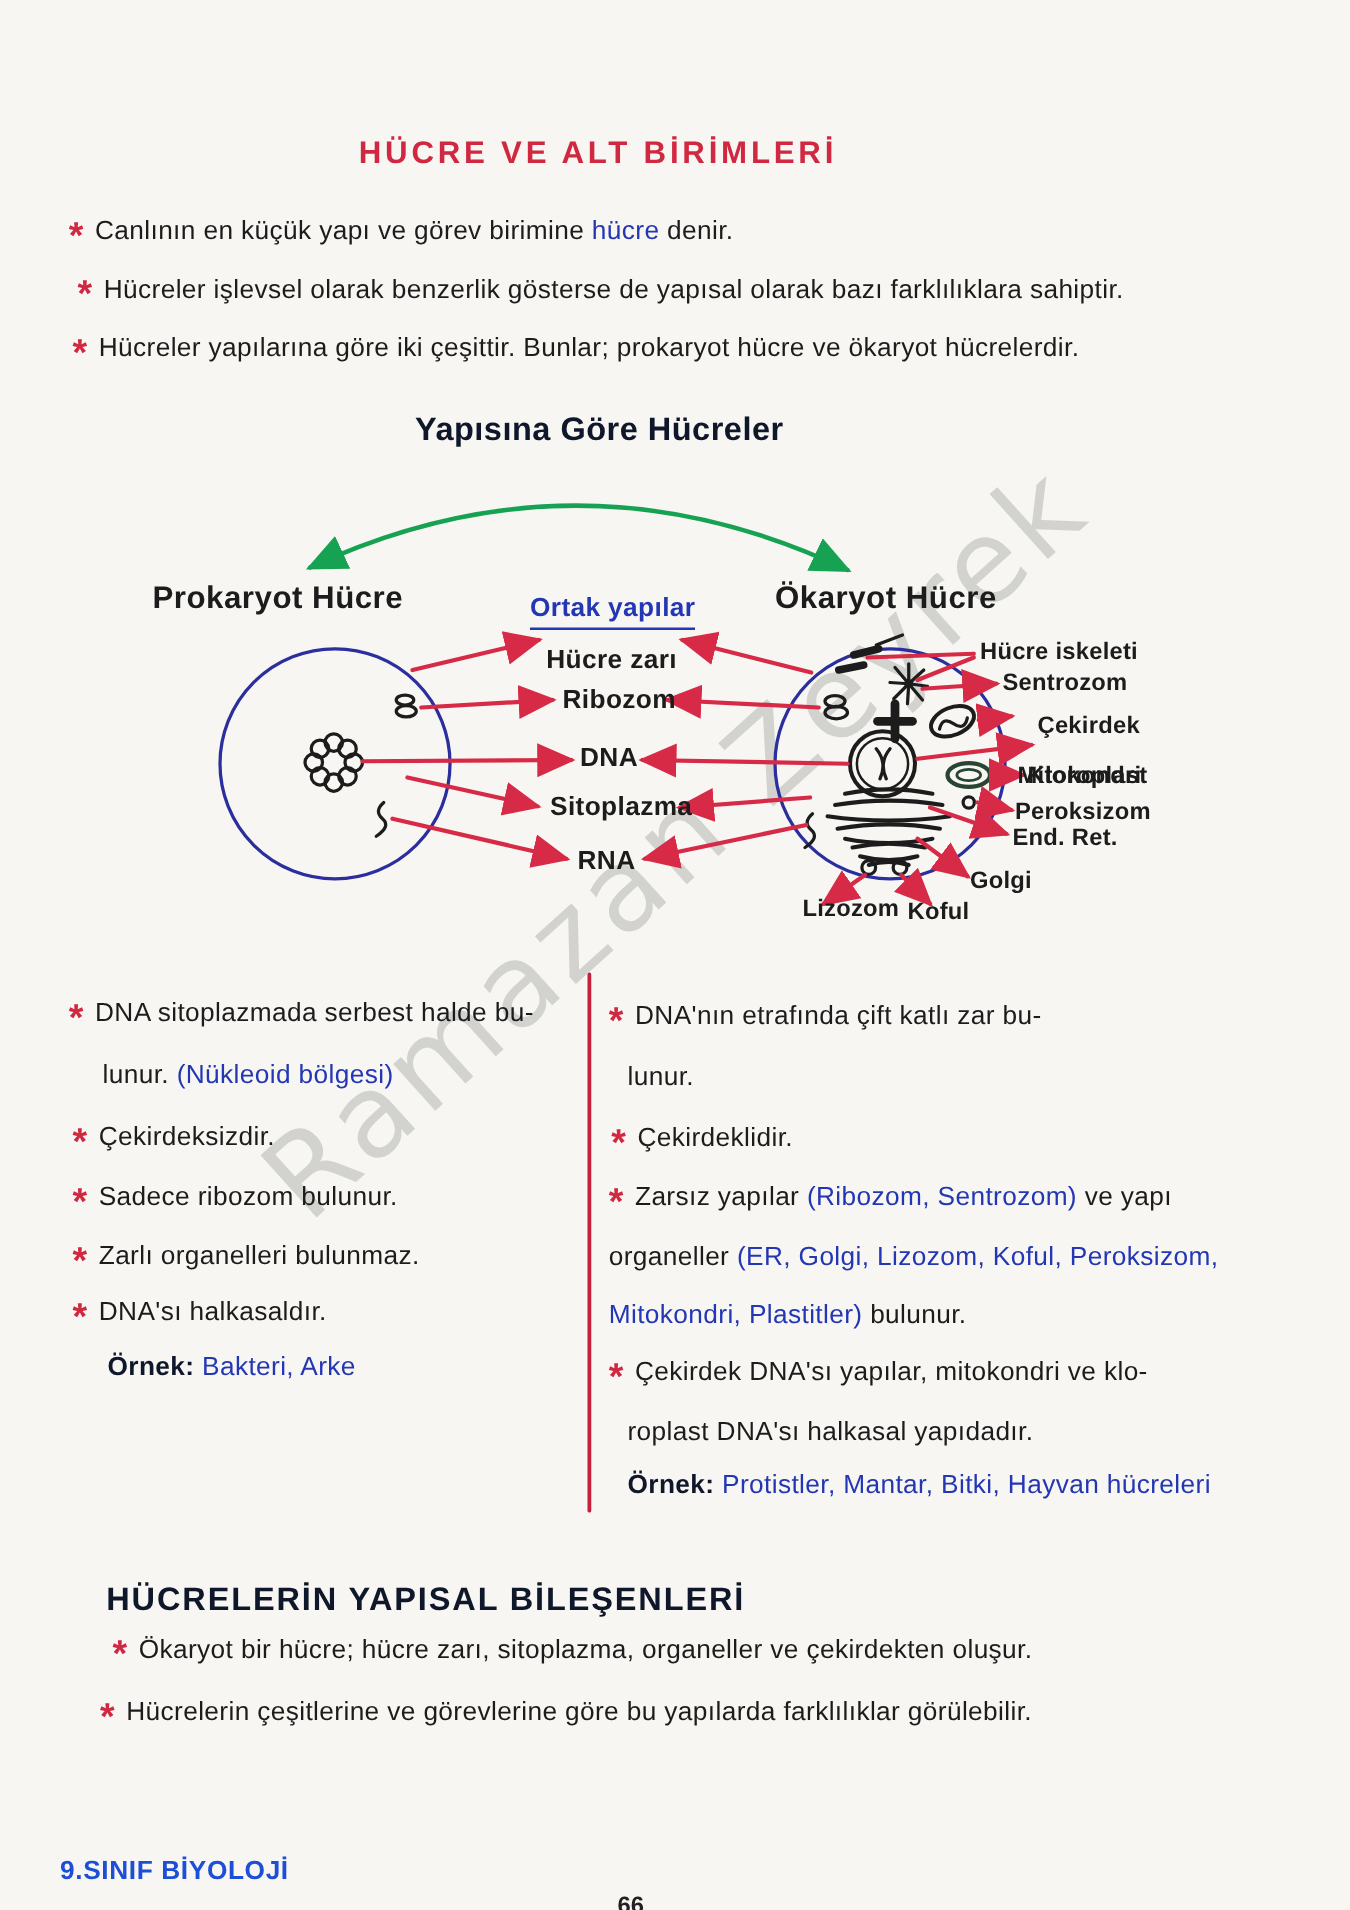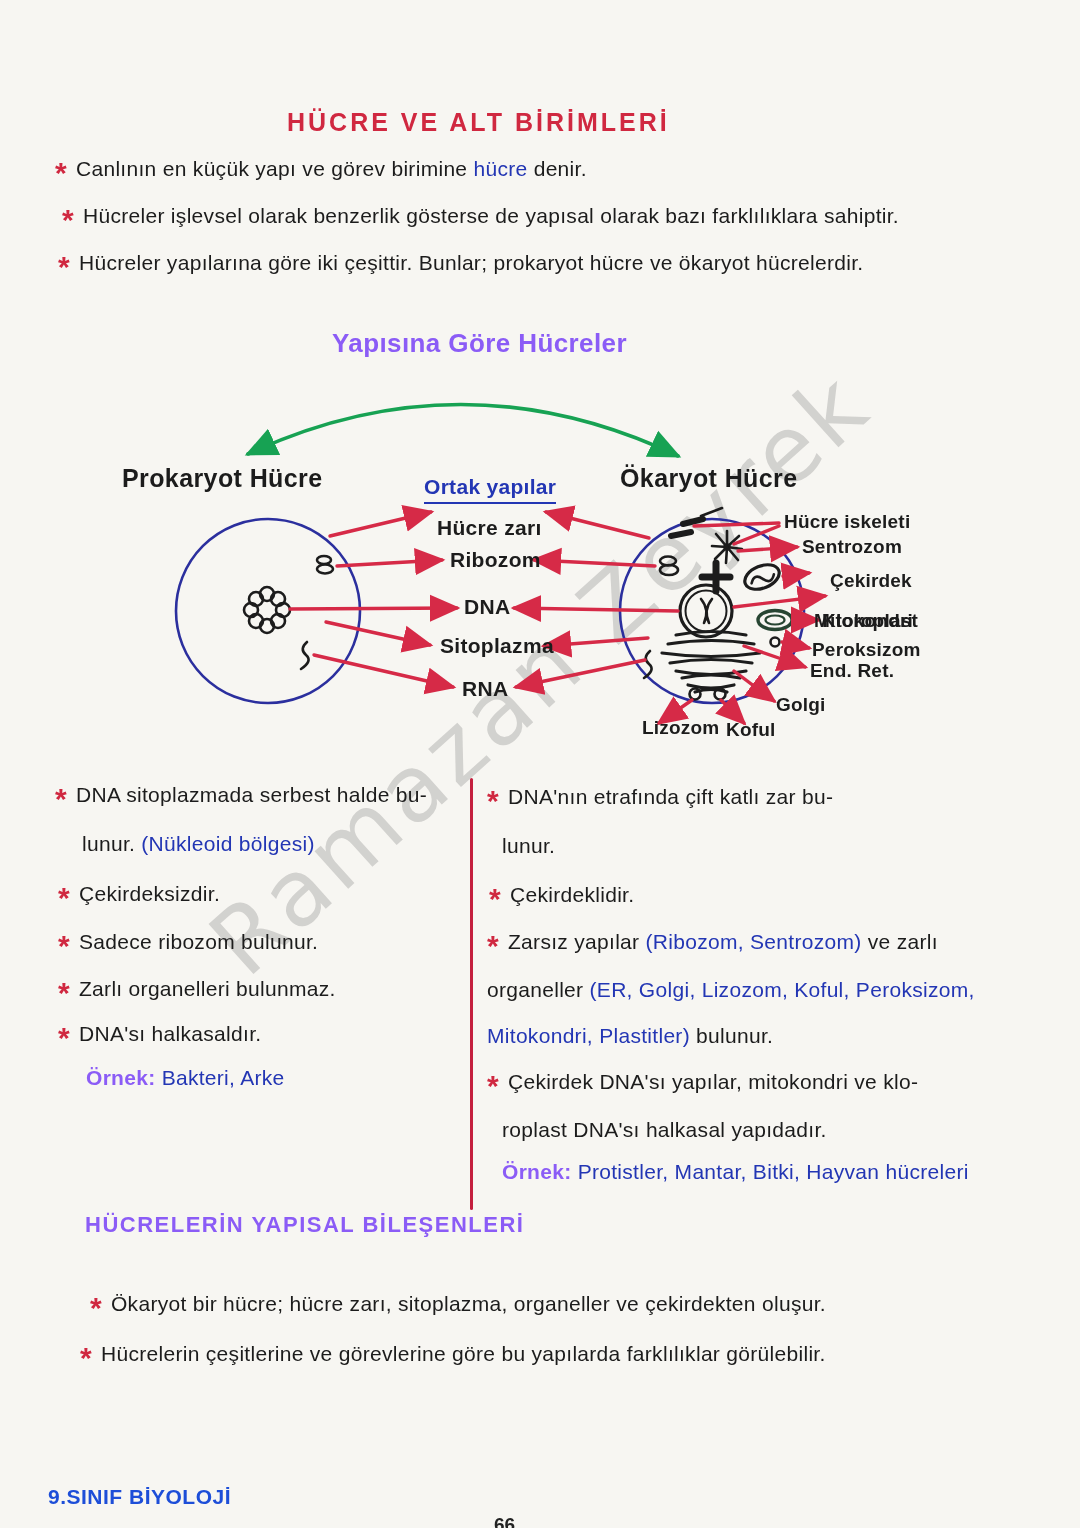--- a/index.html
+++ b/index.html
@@ -5,23 +5,23 @@
   html,body{margin:0;padding:0;background:#e9e7e2;}
   .page{
     position:relative;
     width:1080px;height:1528px;
     background:#f7f6f2;
     font-family:"Liberation Sans","DejaVu Sans",sans-serif;
     color:#1c1c1c;
     overflow:hidden;
   }
   .abs{position:absolute;white-space:nowrap;}
-  .red{color:#8b5cf6;}
+  .red{color:#0f172a;}
   .blue{color:#2336b4;}
-  .hand{font-size:21px;letter-spacing:0.3px;}
+  .hand{font-size:21px;letter-spacing:0.3px;margin-top:16px;}
   .hand-big{font-size:25px;letter-spacing:0.4px;font-weight:bold;}
   .bullet-star{color:#d02840;font-size:30px;font-weight:bold;line-height:10px;position:relative;top:7px;margin-right:9px;}
   .title{font-weight:bold;font-size:25px;letter-spacing:3px;color:#d02840;}
   .label-mid{font-size:21px;font-weight:bold;letter-spacing:0.3px;}
   .label-right{font-size:19px;font-weight:bold;letter-spacing:0.2px;}
   .watermark{
     position:absolute;left:60px;top:620px;width:960px;
     text-align:center;font-size:92px;letter-spacing:5px;
     color:rgba(125,125,125,0.30);
     transform:rotate(-42deg);
@@ -232,39 +232,39 @@
     <div class="abs hand" style="left:487px;top:785px;">
       <span class="bullet-star">*</span><span>DNA'nın etrafında çift katlı zar bu-</span>
     </div>
     <div class="abs hand" style="left:502px;top:834px;">
       <span>lunur.</span>
     </div>
     <div class="abs hand" style="left:489px;top:883px;">
       <span class="bullet-star">*</span><span>Çekirdeklidir.</span>
     </div>
     <div class="abs hand" style="left:487px;top:930px;">
-      <span class="bullet-star">*</span><span>Zarsız yapılar </span><span class="blue">(Ribozom, Sentrozom)</span><span> ve zarlı</span>
+      <span class="bullet-star">*</span><span>Zarsız yapılar </span><span class="blue">(Ribozom, Sentrozom)</span><span> ve yapı</span>
     </div>
     <div class="abs hand" style="left:487px;top:978px;">
       <span>organeller </span><span class="blue">(ER, Golgi, Lizozom, Koful, Peroksizom,</span>
     </div>
     <div class="abs hand" style="left:487px;top:1024px;">
       <span class="blue">Mitokondri, Plastitler)</span><span> bulunur.</span>
     </div>
     <div class="abs hand" style="left:487px;top:1070px;">
       <span class="bullet-star">*</span><span>Çekirdek DNA'sı yapılar, mitokondri ve klo-</span>
     </div>
     <div class="abs hand" style="left:502px;top:1118px;">
       <span>roplast DNA'sı halkasal yapıdadır.</span>
     </div>
     <div class="abs hand" style="left:502px;top:1160px;">
       <span class="red" style="font-weight:bold;">Örnek: </span><span class="blue">Protistler, Mantar, Bitki, Hayvan hücreleri</span>
     </div>
 
-    <div class="abs red" style="left:85px;top:1212px;font-size:22px;font-weight:bold;letter-spacing:1.5px;">HÜCRELERİN YAPISAL BİLEŞENLERİ</div>
+    <div class="abs red" style="left:85px;top:1264px;font-size:26px;font-weight:bold;letter-spacing:1.5px;">HÜCRELERİN YAPISAL BİLEŞENLERİ</div>
     <div class="abs hand" style="left:90px;top:1292px;">
       <span class="bullet-star">*</span><span>Ökaryot bir hücre; hücre zarı, sitoplazma, organeller ve çekirdekten oluşur.</span>
     </div>
     <div class="abs hand" style="left:80px;top:1342px;">
       <span class="bullet-star">*</span><span>Hücrelerin çeşitlerine ve görevlerine göre bu yapılarda farklılıklar görülebilir.</span>
     </div>
 
     <div class="abs footer-book" style="left:48px;top:1485px;">9.SINIF BİYOLOJİ</div>
     <div class="abs footer-page" style="left:494px;top:1486px;">66</div>
 

